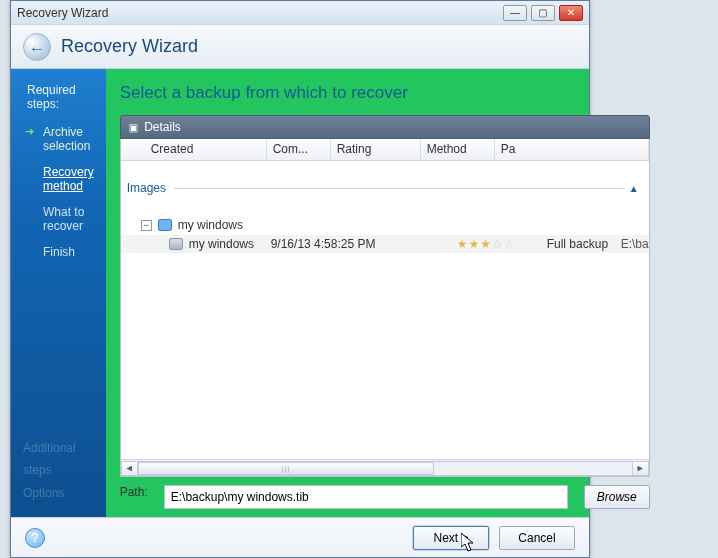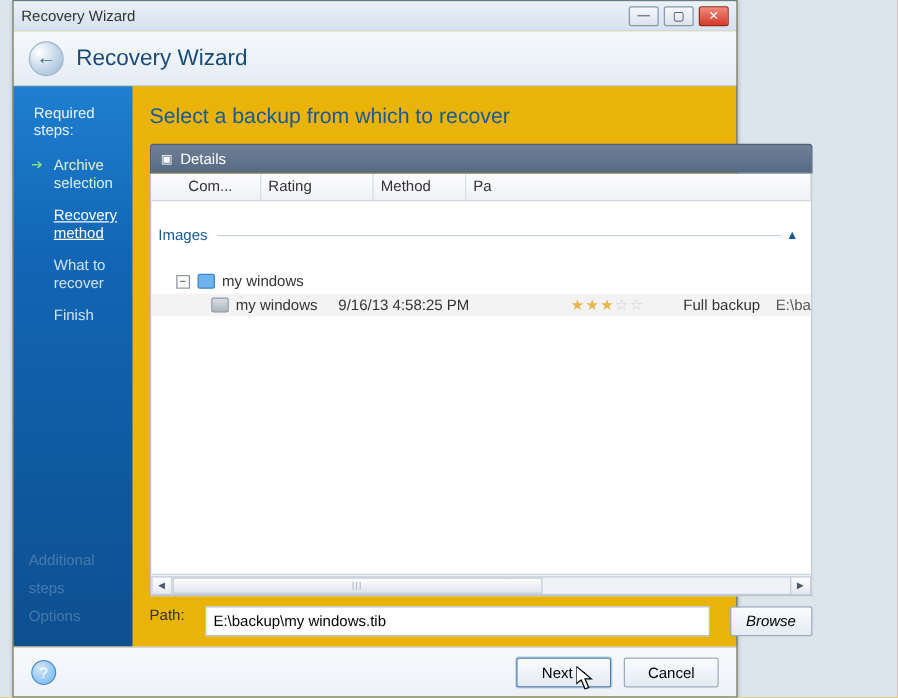--- a/index.html
+++ b/index.html
@@ -1,17 +1,17 @@
 <!DOCTYPE html>
 <html><head>
 <meta charset="utf-8">
 <style>
   * { box-sizing: border-box; margin: 0; padding: 0; font-family: "Segoe UI", Tahoma, sans-serif; }
   body { width: 718px; height: 558px; background: #dde5ec; overflow: hidden; position: relative; }
-  .window { position: absolute; left: 10px; top: 0; width: 580px; height: 558px; background: #eab308; border: 1px solid #5a7aa0; box-shadow: 0 0 4px rgba(0,0,0,0.3); }
+  .window { position: absolute; left: 10px; top: 0; width: 580px; height: 558px; background: #22c55e; border: 1px solid #5a7aa0; box-shadow: 0 0 4px rgba(0,0,0,0.3); }
   
   .titlebar { height: 24px; background: linear-gradient(#eaf1f8, #d6e2ef); border-bottom: 1px solid #cdd8e4; display: flex; align-items: center; padding: 0 6px; font-size: 12px; color: #333; }
   .titlebar .spacer { flex: 1; }
   .win-btn { width: 24px; height: 16px; border: 1px solid #8a9aaa; margin-left: 4px; display: flex; align-items: center; justify-content: center; font-size: 10px; cursor: pointer; border-radius: 2px; }
   .win-btn.min { background: linear-gradient(#f5f8fb,#dbe4ed); color:#333;}
   .win-btn.max { background: linear-gradient(#f5f8fb,#dbe4ed); color:#333;}
   .win-btn.close { background: linear-gradient(#f28a7a,#d33a2a); color:#fff; border-color:#a02a1a;}
   
   .header { height: 44px; background: linear-gradient(#f6f9fc,#e4ecf4); border-bottom: 1px solid #c2d0de; display:flex; align-items:center; padding:0 12px; gap:10px;}
   .back-circ { width:28px; height:28px; border-radius:50%; background: radial-gradient(circle at 30% 30%, #fff, #bcd2e6 60%, #9cb5cc); border:1px solid #9cb5cc; display:flex; align-items:center; justify-content:center; color:#4a6a8a; font-size:16px; cursor:pointer;}
@@ -112,20 +112,21 @@
       <h2>Select a backup from which to recover</h2>
 
       <div class="details-bar">
         <span class="expand">▣</span>
         <span>Details</span>
       </div>
 
       <div class="grid-wrap">
         <div class="col-head">
           <div class="c-exp"></div>
+          <div class="c-created">Created</div>
           <div class="c-com">Com...</div>
           <div class="c-rating">Rating</div>
           <div class="c-method">Method</div>
           <div class="c-path">Pa</div>
         </div>
 
         <div class="grid-body">
           <div class="group-row">
             <span>Images</span>
             <span class="line"></span>

